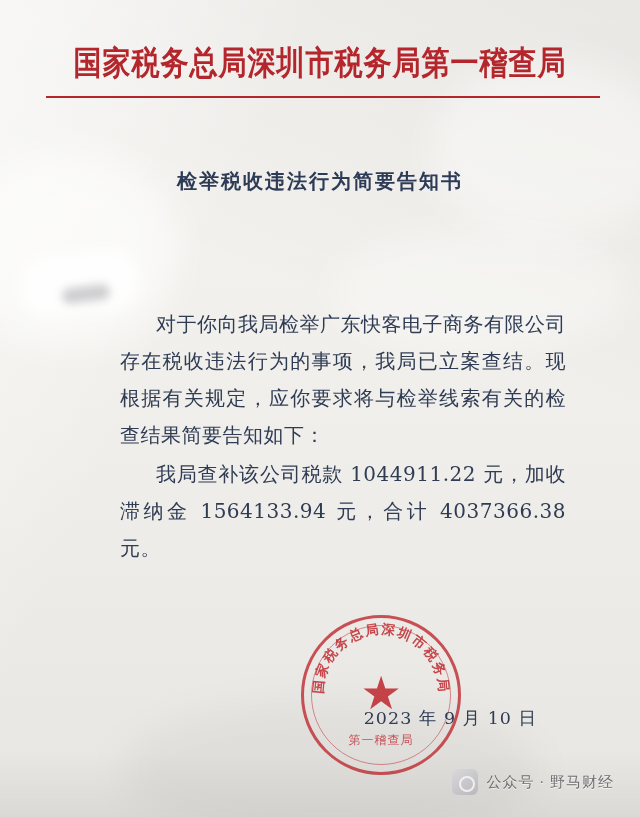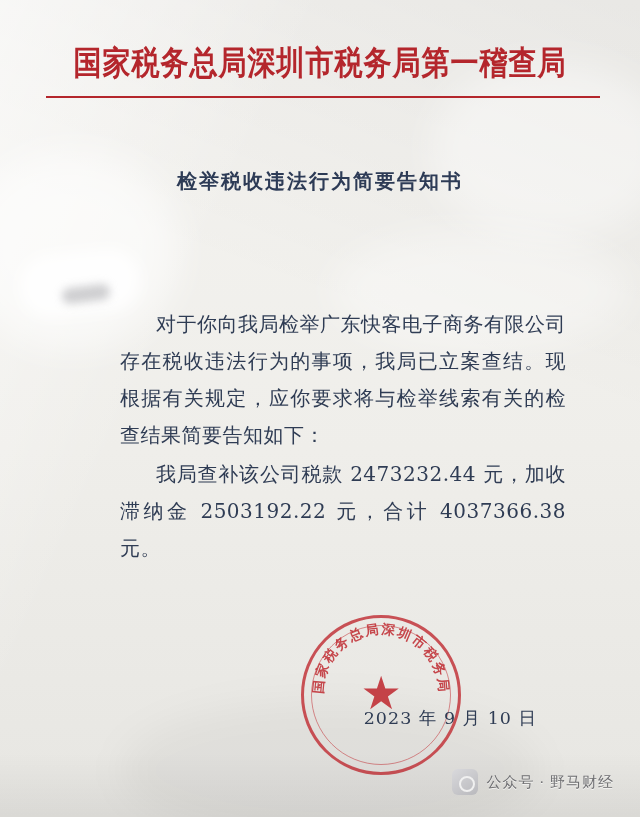--- a/index.html
+++ b/index.html
@@ -246,35 +246,36 @@
     <span class="org">国家税务总局深圳市税务局第一稽查局</span>
   </div>
   <div class="rule"></div>
 
   <div class="doc-title">
     <span>检举税收违法行为简要告知书</span>
   </div>
 
   <div class="body-text">
     <p>对于你向我局检举广东快客电子商务有限公司存在税收违法行为的事项，我局已立案查结。现根据有关规定，应你要求将与检举线索有关的检查结果简要告知如下：</p>
-    <p>我局查补该公司税款 2473232.44 元，加收滞纳金 2503192.22 元，合计 4037366.38 元。</p>
+    <p>我局查补该公司税款 1044911.22 元，加收滞纳金 1564133.94 元，合计 4037366.38 元。</p>
   </div>
 
   <div class="seal">
     <div class="ring"></div>
     <div class="ring inner"></div>
     <svg class="arc" viewBox="0 0 160 160">
       <defs>
         <path id="sealArc" d="M 24,92 A 58,58 0 1 1 136,92" fill="none"></path>
       </defs>
       <text text-anchor="middle">
         <textPath href="#sealArc" startOffset="50%">国家税务总局深圳市税务局</textPath>
       </text>
     </svg>
     <div class="star">★</div>
+    <div class="bottom-text">第一稽查局</div>
   </div>
 
   <div class="doc-date">2023 年 9 月 10 日</div>
 
   <div class="bottom-band"></div>
 
   <div class="watermark">
     <span class="mark-icon"></span>
     <span>公众号 · 野马财经</span>
   </div>

